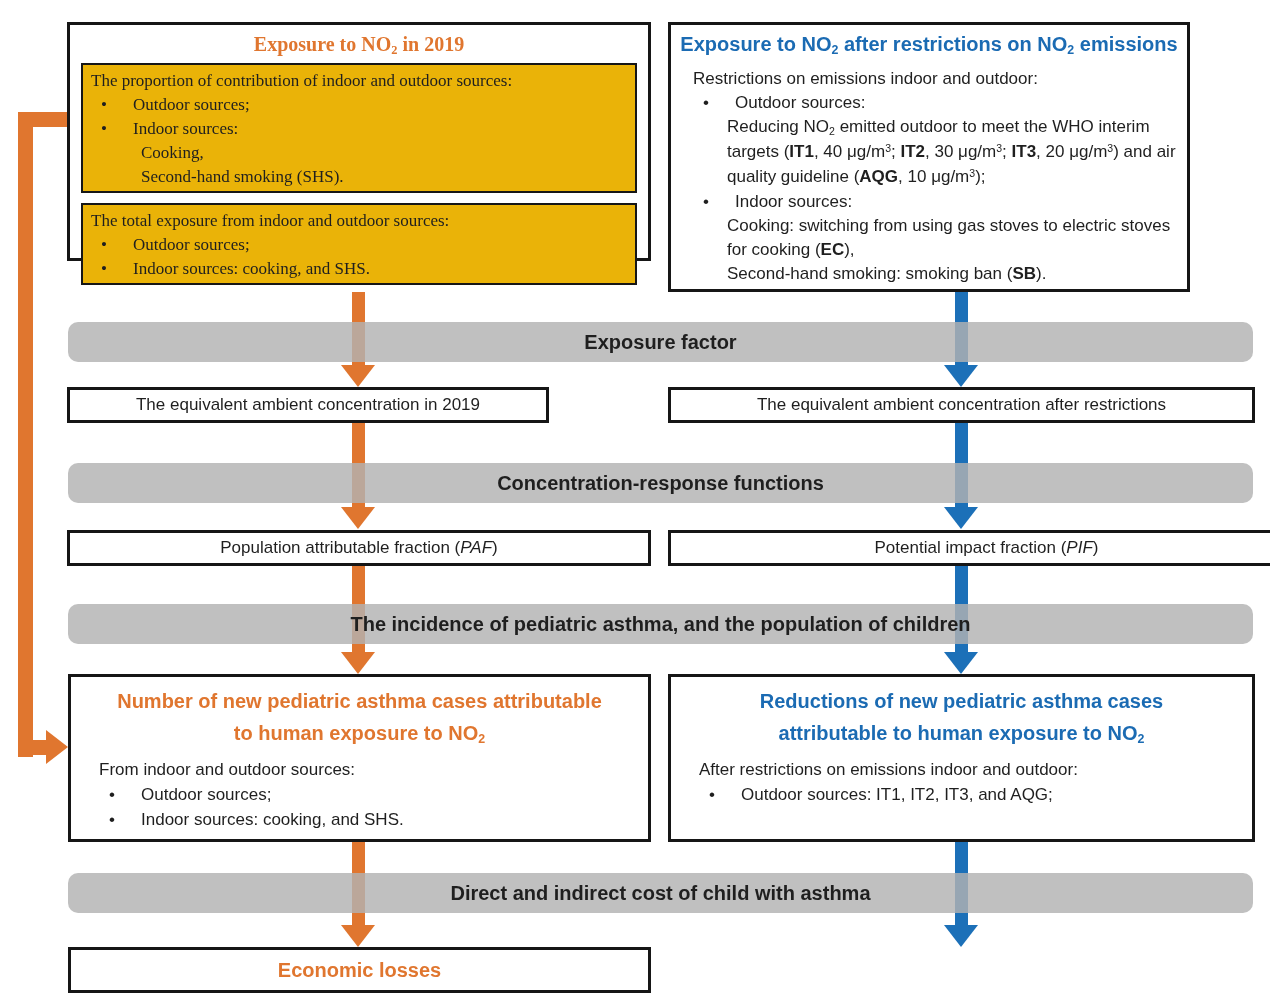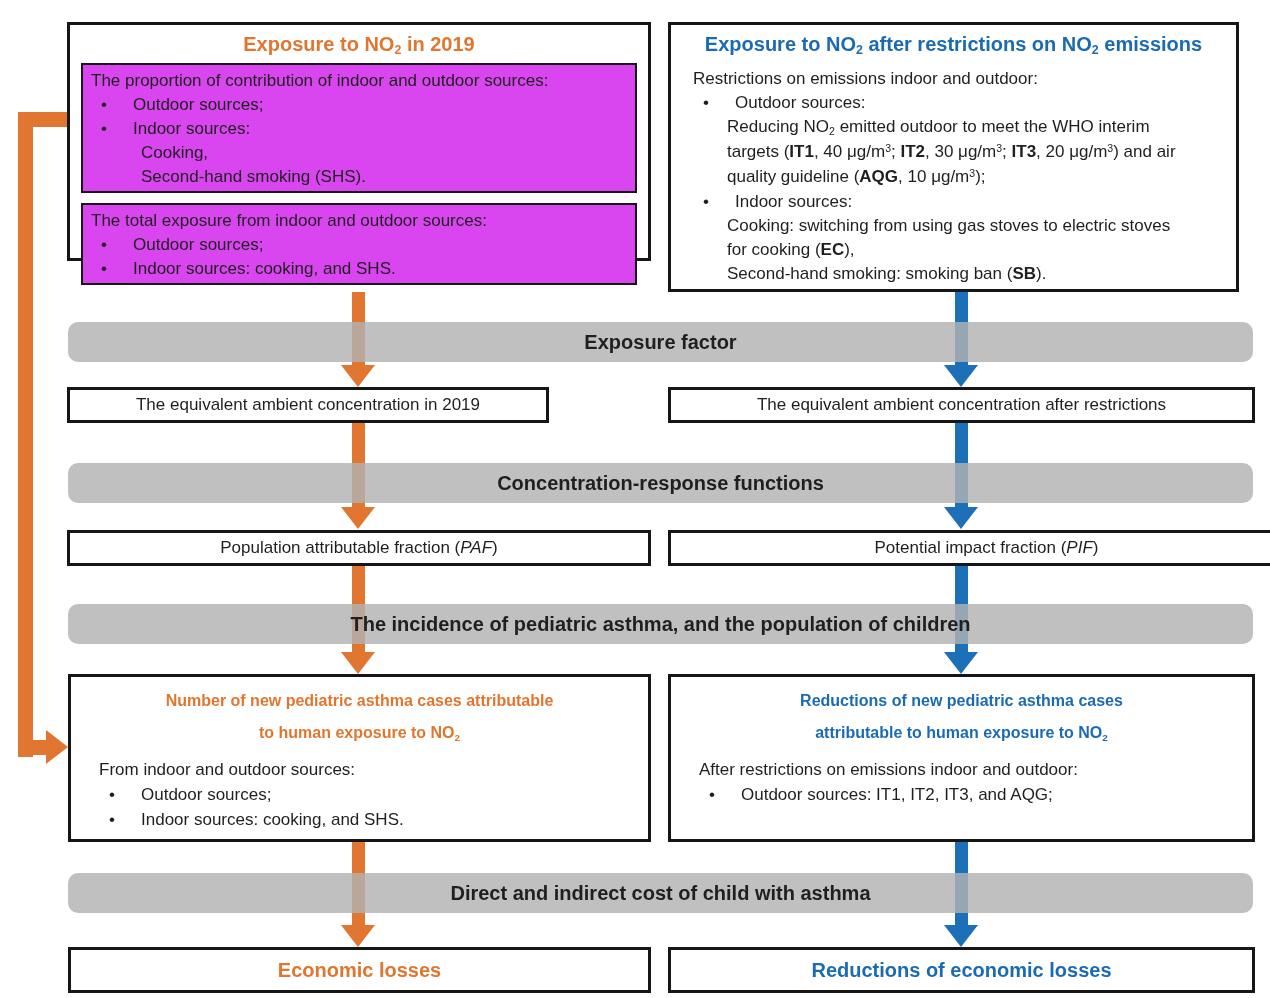--- a/index.html
+++ b/index.html
@@ -2,21 +2,21 @@
 <html><head>
 <meta charset="utf-8">
 <style>
   html,body{margin:0;padding:0;background:#fff;}
   #canvas{
     position:relative;width:1270px;height:998px;background:#fff;
     font-family:"Liberation Sans", sans-serif;color:#1f1f1f;overflow:hidden;
   }
   
   .box{position:absolute;background:#fff;border:3px solid #161616;box-sizing:border-box;z-index:3;}
-  .innerbox{position:absolute;background:#d946ef;border:2px solid #161616;box-sizing:border-box;}
+  .innerbox{position:absolute;background:#eab308;border:2px solid #161616;box-sizing:border-box;}
   .boxtitle{position:absolute;left:0;right:0;text-align:center;font-weight:bold;font-size:20px;white-space:nowrap;}
   .orange-t{color:#E0762F;}
   .blue-t{color:#1B6BB3;}
   
   .graybar{
     position:absolute;left:68px;width:1185px;height:40px;border-radius:10px;
     background:rgba(178,178,178,0.82);z-index:2;
     display:flex;align-items:center;justify-content:center;
     font-weight:bold;font-size:20px;color:#1f1f1f;white-space:nowrap;
   }
@@ -25,21 +25,21 @@
   .line{position:relative;white-space:nowrap;}
   .line.h{padding-left:8px;}
   .line.bullet{padding-left:50px;}
   .line.bullet::before{content:"\2022";position:absolute;left:18px;top:0;}
   .line.sub{padding-left:58px;}
   .rt .line.h{padding-left:2px;}
   .rt .line.bullet{padding-left:44px;}
   .rt .line.bullet::before{left:12px;}
   .rt .line.sub{padding-left:36px;}
   .bigbody{position:absolute;left:20px;right:12px;font-size:17px;line-height:25px;}
-  .bigtitle{position:absolute;left:0;right:0;text-align:center;font-weight:bold;font-size:16px;line-height:32px;white-space:nowrap;}
+  .bigtitle{position:absolute;left:0;right:0;text-align:center;font-weight:bold;font-size:20px;line-height:32px;white-space:nowrap;}
   .centerline{display:flex;align-items:center;justify-content:center;height:100%;font-size:17px;white-space:nowrap;}
   .finalbox{display:flex;align-items:center;justify-content:center;font-weight:bold;font-size:20px;}
   sub{font-size:62%;vertical-align:baseline;position:relative;top:0.28em;}
   sup{font-size:62%;vertical-align:baseline;position:relative;top:-0.45em;}
   
   .shaft{position:absolute;width:13px;z-index:1;}
   .head{position:absolute;width:0;height:0;border-left:17px solid transparent;border-right:17px solid transparent;z-index:1;}
   .o-bg{background:#E0762F;}
   .b-bg{background:#1C70B8;}
   .head.o{border-top:22px solid #E0762F;}
@@ -83,41 +83,41 @@
   <div class="graybar" style="top:463px;">
     <span>Concentration-response functions</span>
   </div>
   <div class="graybar" style="top:873px;">
     <span>Direct and indirect cost of child with asthma</span>
   </div>
   <div class="graybar" style="top:604px;">
     <span>The incidence of pediatric asthma, and the population of children</span>
   </div>
 
-  <div class="box" style="left:67px;top:22px;width:584px;height:239px;">
+  <div class="box" style="left:67px;top:22px;width:584px;height:239px;font-family:Liberation Serif, serif;">
     <div class="boxtitle orange-t" style="top:8px;"><span>Exposure to NO</span><sub>2</sub><span> in 2019</span></div>
     <div class="innerbox" style="left:11px;right:11px;top:38px;height:130px;">
       <div class="content" style="left:0;right:0;top:4px;">
         <div class="line h">The proportion of contribution of indoor and outdoor sources:</div>
         <div class="line bullet">Outdoor sources;</div>
         <div class="line bullet">Indoor sources:</div>
         <div class="line sub">Cooking,</div>
         <div class="line sub">Second-hand smoking (SHS).</div>
       </div>
     </div>
     <div class="innerbox" style="left:11px;right:11px;top:178px;height:82px;">
       <div class="content" style="left:0;right:0;top:4px;">
         <div class="line h">The total exposure from indoor and outdoor sources:</div>
         <div class="line bullet">Outdoor sources;</div>
         <div class="line bullet">Indoor sources: cooking, and SHS.</div>
       </div>
     </div>
   </div>
 
-  <div class="box rt" style="left:668px;top:22px;width:571px;height:270px;">
+  <div class="box rt" style="left:668px;top:22px;width:522px;height:270px;">
     <div class="boxtitle blue-t" style="top:8px;"><span>Exposure to NO</span><sub>2</sub><span> after restrictions on NO</span><sub>2</sub><span> emissions</span></div>
     <div class="content" style="left:20px;right:8px;top:42px;">
       <div class="line h">Restrictions on emissions indoor and outdoor:</div>
       <div class="line bullet">Outdoor sources:</div>
       <div class="line sub"><span>Reducing NO</span><sub>2</sub><span> emitted outdoor to meet the WHO interim</span></div>
       <div class="line sub"><span>targets (</span><b>IT1</b><span>, 40 μg/m</span><sup>3</sup><span>; </span><b>IT2</b><span>, 30 μg/m</span><sup>3</sup><span>; </span><b>IT3</b><span>, 20 μg/m</span><sup>3</sup><span>) and air</span></div>
       <div class="line sub"><span>quality guideline (</span><b>AQG</b><span>, 10 μg/m</span><sup>3</sup><span>);</span></div>
       <div class="line bullet">Indoor sources:</div>
       <div class="line sub">Cooking: switching from using gas stoves to electric stoves</div>
       <div class="line sub"><span>for cooking (</span><b>EC</b><span>),</span></div>
@@ -161,17 +161,14 @@
     <div class="bigtitle blue-t" style="top:40px;"><span>attributable to human exposure to NO</span><sub>2</sub></div>
     <div class="bigbody" style="top:80px;">
       <div class="line h">After restrictions on emissions indoor and outdoor:</div>
       <div class="line bullet">Outdoor sources: IT1, IT2, IT3, and AQG;</div>
     </div>
   </div>
 
   <div class="box finalbox orange-t" style="left:68px;top:947px;width:583px;height:46px;">
     <span>Economic losses</span>
   </div>
-  <div class="box finalbox blue-t" style="left:668px;top:947px;width:587px;height:46px;">
-    <span>Reductions of economic losses</span>
-  </div>
 
 </div>
 
 </body></html>

